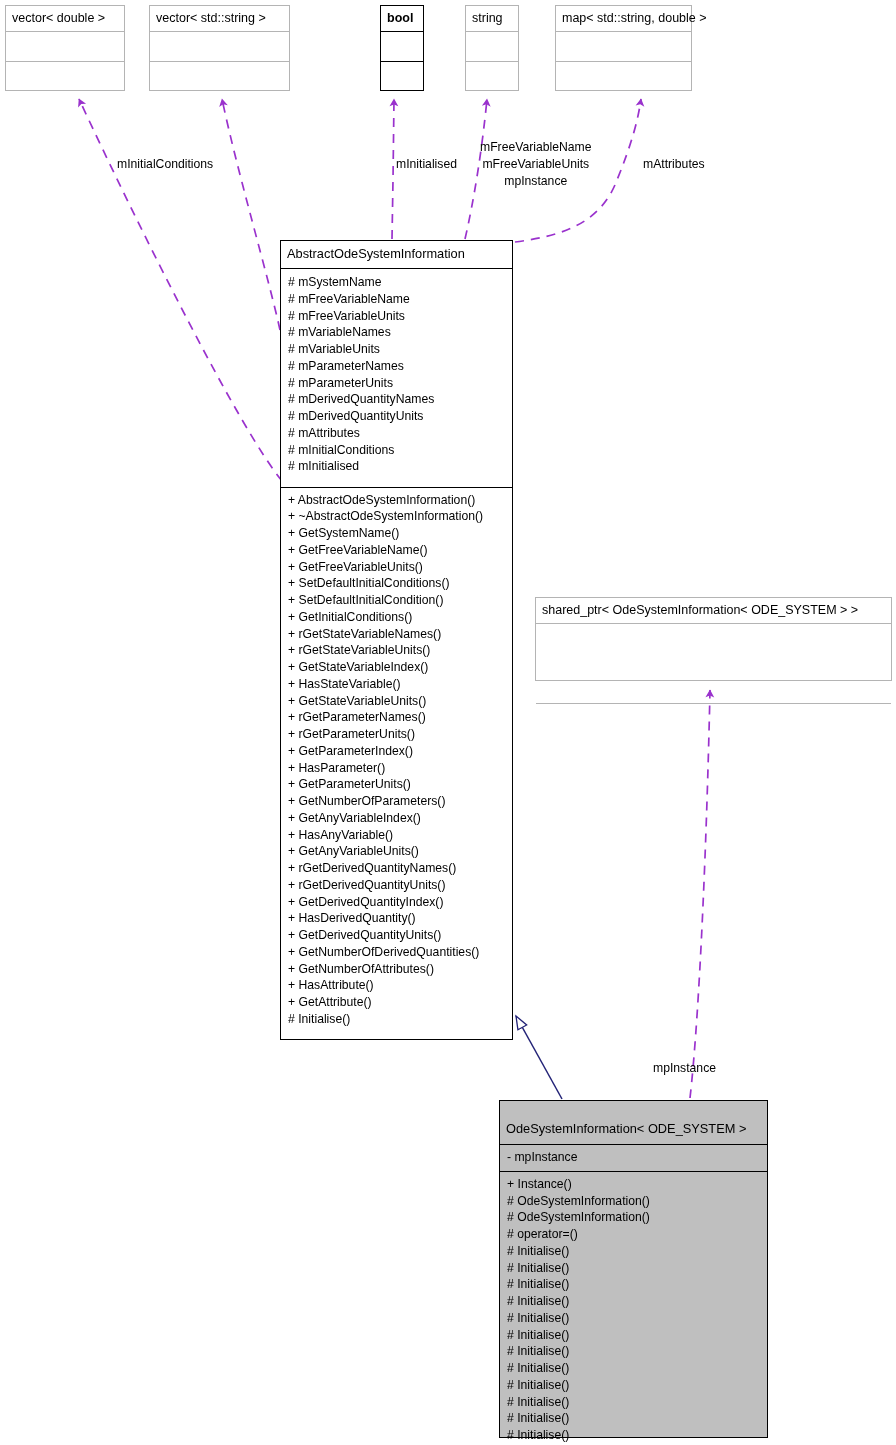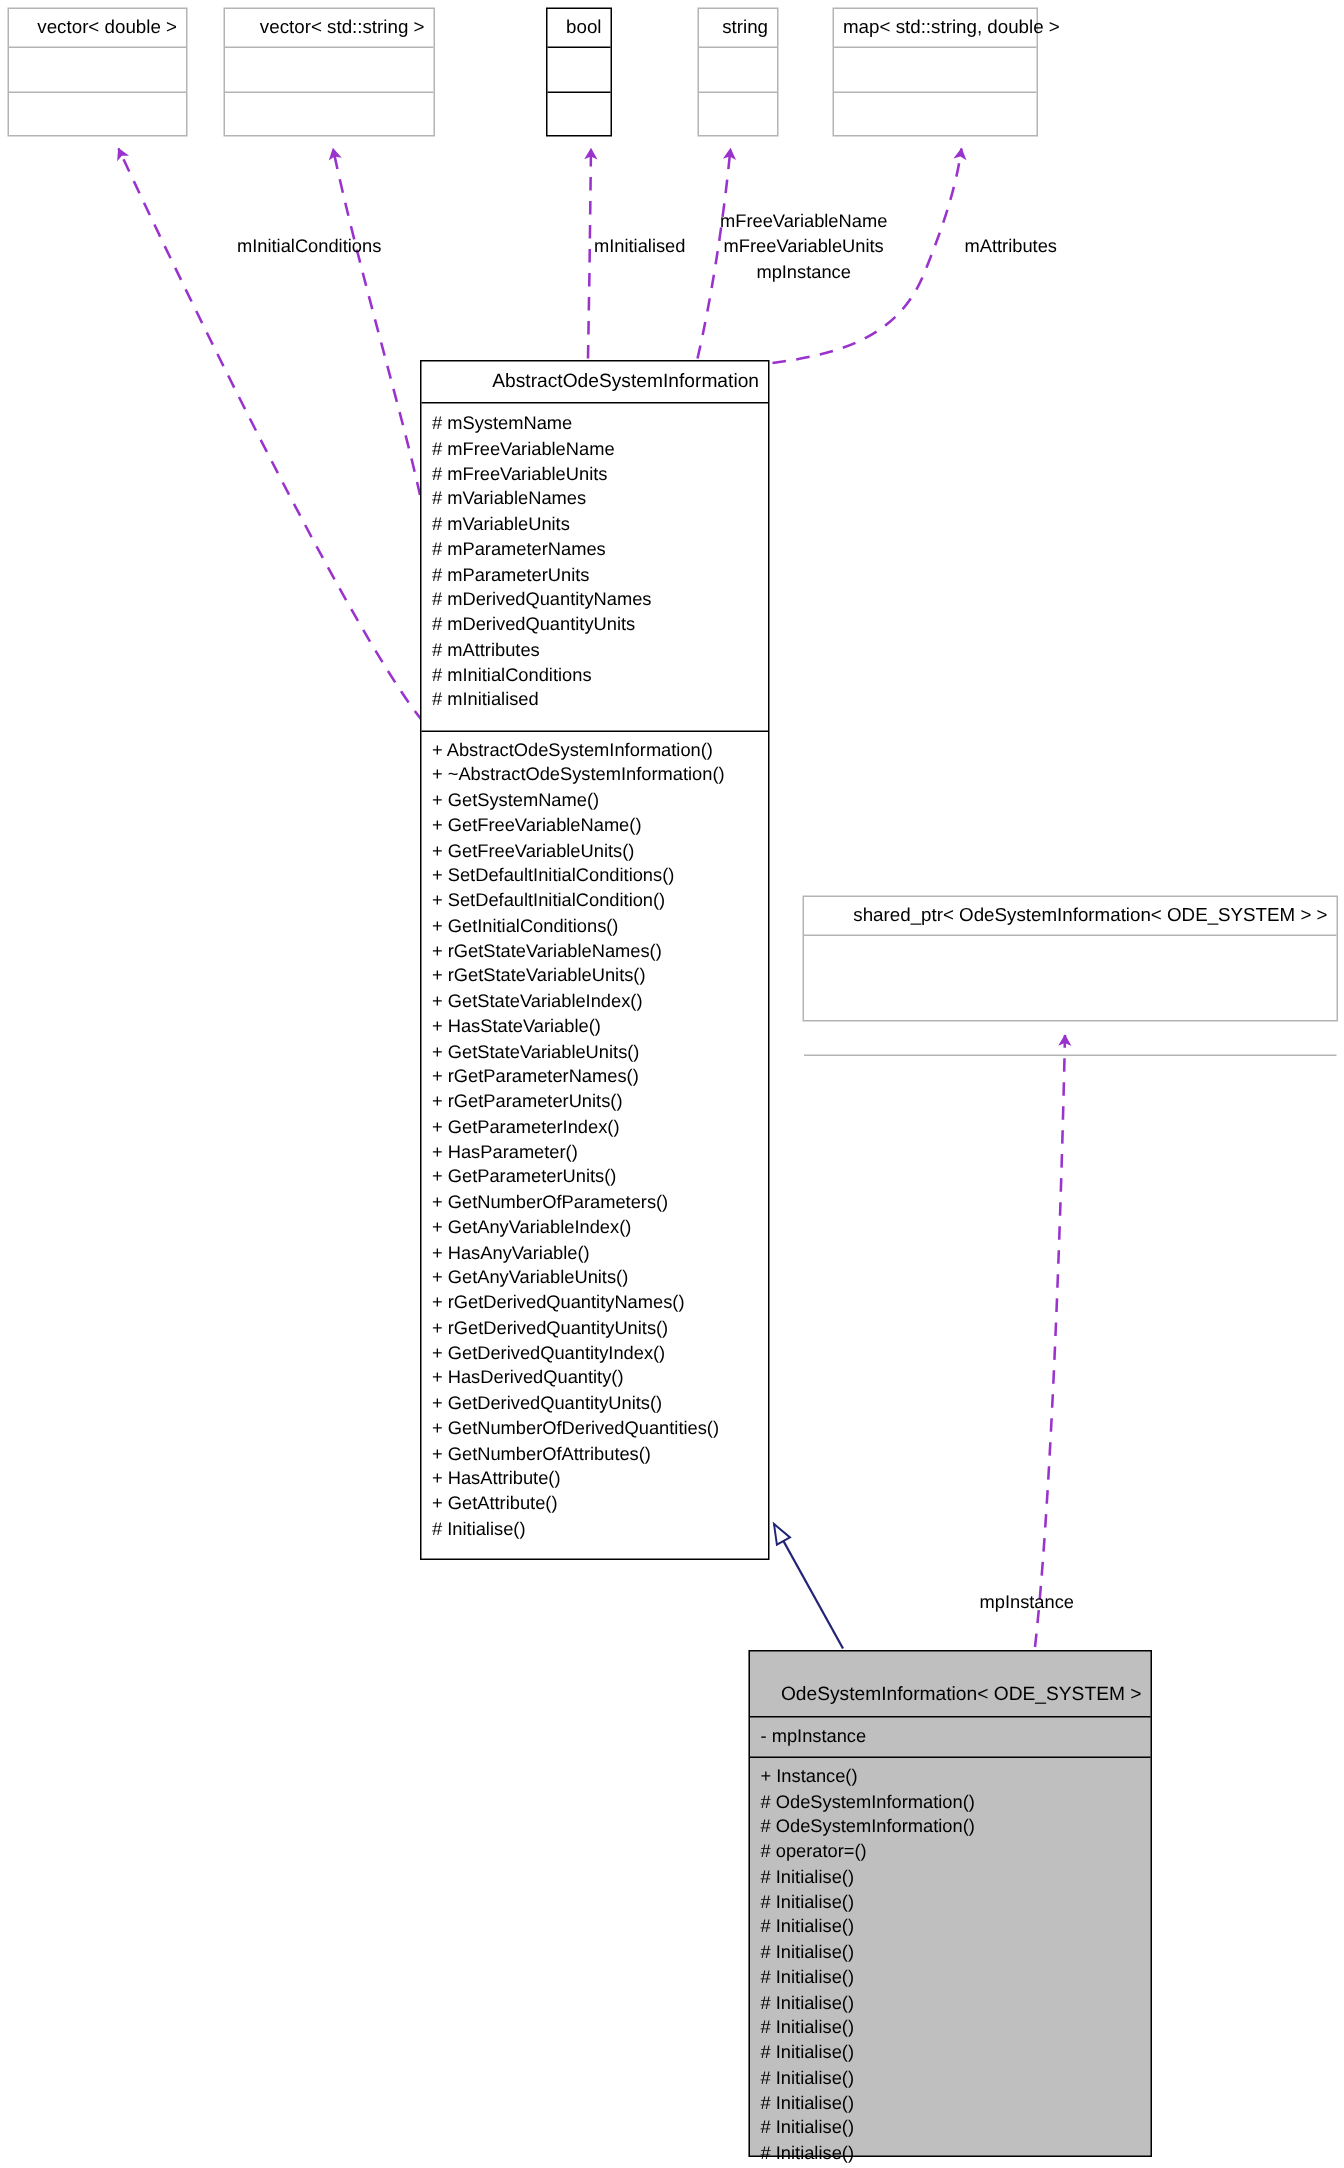--- a/index.html
+++ b/index.html
@@ -34,21 +34,21 @@
     background: #ffffff;
     border: 1px solid #b4b4b4;
     display: flex;
     flex-direction: column;
   }
   .uml-box.strong { border-color: #000000; }
   .uml-box.filled { background: #bfbfbf; border-color: #000000; }
 
   .uml-title {
     box-sizing: border-box;
-    text-align: right;
+    text-align: left;
     font-size: 12.5px;
     color: #000000;
     padding: 5px 6px 6px 6px;
     line-height: 14px;
     white-space: nowrap;
   }
   .uml-box.strong > .uml-title,
   .uml-box.filled > .uml-title {
     border-bottom: 1px solid #000000;
   }
@@ -70,21 +70,21 @@
   }
   .uml-box:not(.strong):not(.filled) > .uml-section + .uml-section {
     border-top: 1px solid #b4b4b4;
   }
   .uml-section.empty { min-height: 26px; padding: 0; }
   .uml-row { white-space: nowrap; }
 
   
   #box-vector-double        { left: 5px;   top: 5px;    width: 120px; height: 86px; }
   #box-vector-string        { left: 149px; top: 5px;    width: 141px; height: 86px; }
-  #box-bool                 { left: 364px; top: 5px;    width: 44px;  height: 86px; }
+  #box-bool                 { left: 380px; top: 5px;    width: 44px;  height: 86px; font-weight: bold; }
   #box-string               { left: 465px; top: 5px;    width: 54px;  height: 86px; }
   #box-map                  { left: 555px; top: 5px;    width: 137px; height: 86px; }
   #box-sharedptr            { left: 535px; top: 597px;  width: 357px; height: 84px; gap: 26px; }
   #box-abstract             { left: 280px; top: 240px;  width: 233px; height: 800px; }
   #box-odesysinfo           { left: 499px; top: 1100px; width: 269px; height: 338px; }
 
   #box-vector-double .uml-section.empty  { min-height: 28px; }
   #box-vector-string .uml-section.empty  { min-height: 28px; }
   #box-bool .uml-section.empty           { min-height: 28px; }
   #box-string .uml-section.empty         { min-height: 28px; }
@@ -97,21 +97,21 @@
 
   
   .edge-label {
     position: absolute;
     font-size: 12.2px;
     line-height: 17px;
     color: #000000;
     white-space: nowrap;
     text-align: center;
   }
-  #lbl-initial-conditions { left: 117px; top: 156px; margin-left: 41px; }
+  #lbl-initial-conditions { left: 117px; top: 156px; }
   #lbl-vector-string-group { left: 246px; top: 113px; }
   #lbl-initialised        { left: 396px; top: 156px; }
   #lbl-string-group       { left: 480px; top: 139px; }
   #lbl-attributes         { left: 643px; top: 156px; }
   #lbl-mpinstance         { left: 653px; top: 1060px; }
 </style>
 </head>
 <body>
 
 <div id="canvas">

